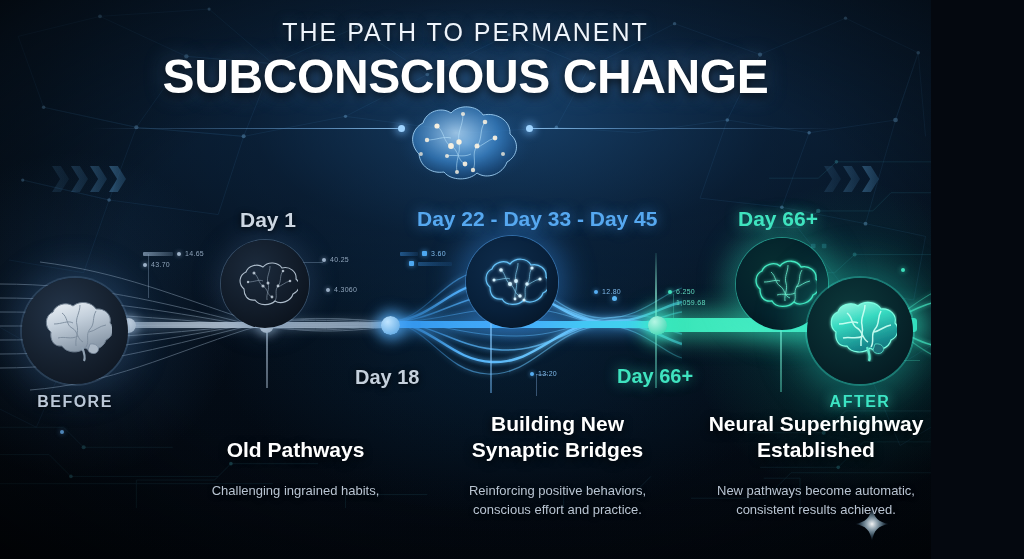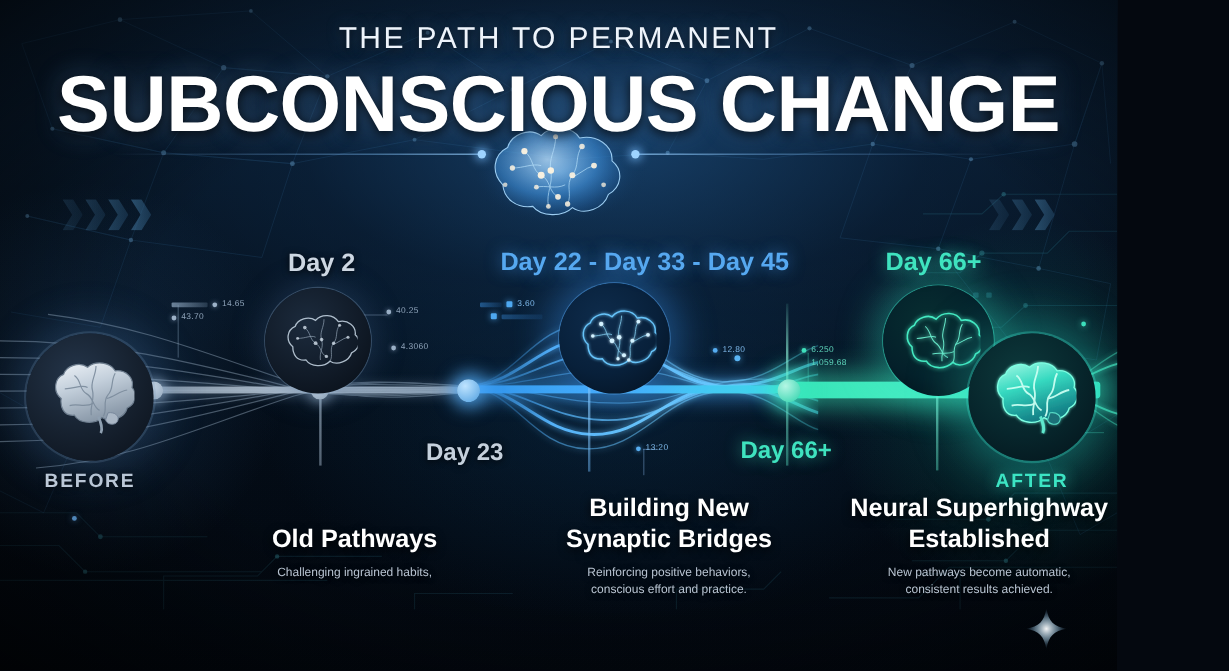--- a/index.html
+++ b/index.html
@@ -34,21 +34,21 @@
     background:radial-gradient(circle, rgba(20,170,160,.26) 0%, rgba(6,40,45,0) 70%);
   }
 
   
   .header { position:absolute; left:0; right:0; top:18px; text-align:center; z-index:14; }
   .kicker {
     font-size:25px; letter-spacing:2.0px; font-weight:400; color:#eef4fb;
     text-shadow:0 2px 7px rgba(0,0,0,.75), 0 0 14px rgba(130,185,240,.35);
   }
   .bigtitle {
-    font-size:66px; line-height:1.0; font-weight:700; letter-spacing:-.4px;
+    font-size:48px; line-height:1.0; font-weight:700; letter-spacing:-.4px;
     color:#ffffff; margin-top:6px;
     text-shadow:0 3px 10px rgba(0,0,0,.85), 0 0 22px rgba(120,180,245,.40);
   }
   .header-brain {
     position:absolute; left:50%; top:96px; transform:translateX(-50%);
     width:150px; height:95px; z-index:9; pointer-events:none;
   }
   .hdr-rule {
     position:absolute; top:128px; height:1px; z-index:10; pointer-events:none;
   }
@@ -185,21 +185,21 @@
   
   .caption { position:absolute; z-index:15; text-align:center; }
   .caption.c1 { left:168px; top:411px; width:255px; }
   .caption.c2 { left:430px; top:411px; width:255px; }
   .caption.c3 { left:680px; top:411px; width:272px; }
   .cap-title {
     font-size:21px; font-weight:700; color:#ffffff; line-height:1.22;
     text-shadow:0 2px 8px rgba(0,0,0,.85);
   }
   .cap-sub {
-    margin-top:9px; font-size:10px; color:#b8c4d2; line-height:1.42;
+    margin-top:20px; font-size:13px; color:#b8c4d2; line-height:1.42;
     text-shadow:0 1px 5px rgba(0,0,0,.8);
   }
 
   
   .hud { position:absolute; z-index:12; pointer-events:none; font-size:7px; letter-spacing:.3px; }
   .hud-row { display:flex; align-items:center; gap:4px; margin-bottom:4px; }
   .hud-bar { height:4px; border-radius:1px; }
   .hud-sq  { width:5px; height:5px; border-radius:1px; }
   .hud-dot { width:4px; height:4px; border-radius:50%; }
   .hud-val { font-family:"Liberation Sans", sans-serif; }
@@ -615,24 +615,24 @@
             <path d="M20,38 C27,36 33,40 40,36"></path>
           </g>
           <path d="M44,47 C46,52 48,57 46,61" stroke="#5fe8cd" stroke-width="2.4" fill="none"></path>
           <path d="M52,44 C58,43 62,47 60,51 C58,55 51,54 50,50 Z" fill="#1e6f78" stroke="#56d9c4" stroke-width="0.9"></path>
         </g>
       </svg>
     </div>
     <div class="endlabel teal">AFTER</div>
   </div>
 
-  <div class="daylabel d1">Day 2</div>
+  <div class="daylabel d1">Day 1</div>
   <div class="daylabel d2">Day 22 - Day 33 - Day 45</div>
   <div class="daylabel d3">Day 66+</div>
-  <div class="daylabel d21">Day 23</div>
+  <div class="daylabel d21">Day 18</div>
   <div class="daylabel d66b">Day 66+</div>
 
   <div class="caption c1">
     <div class="cap-title">
       <br>
       <span>Old Pathways</span>
     </div>
     <div class="cap-sub">
       <span>Challenging ingrained habits,</span><br>
     </div>

